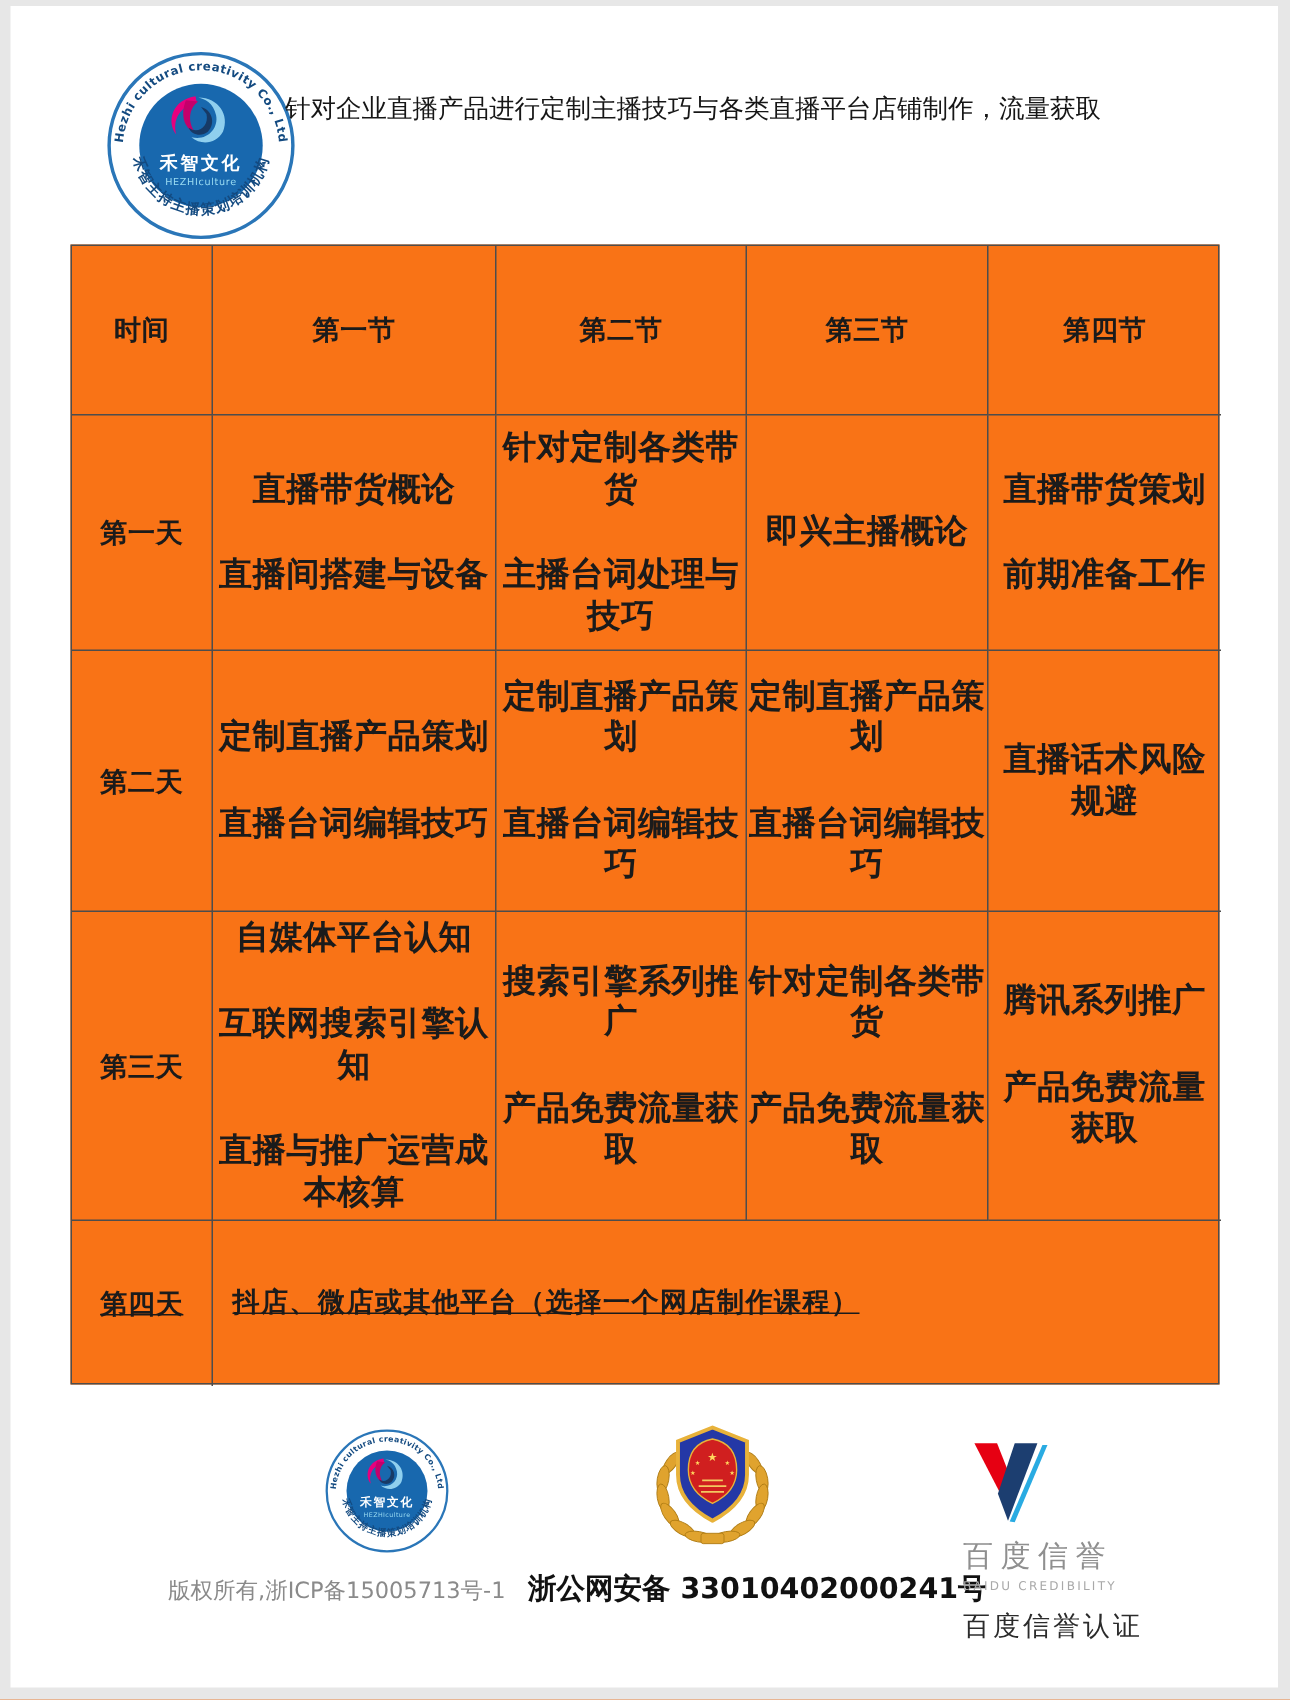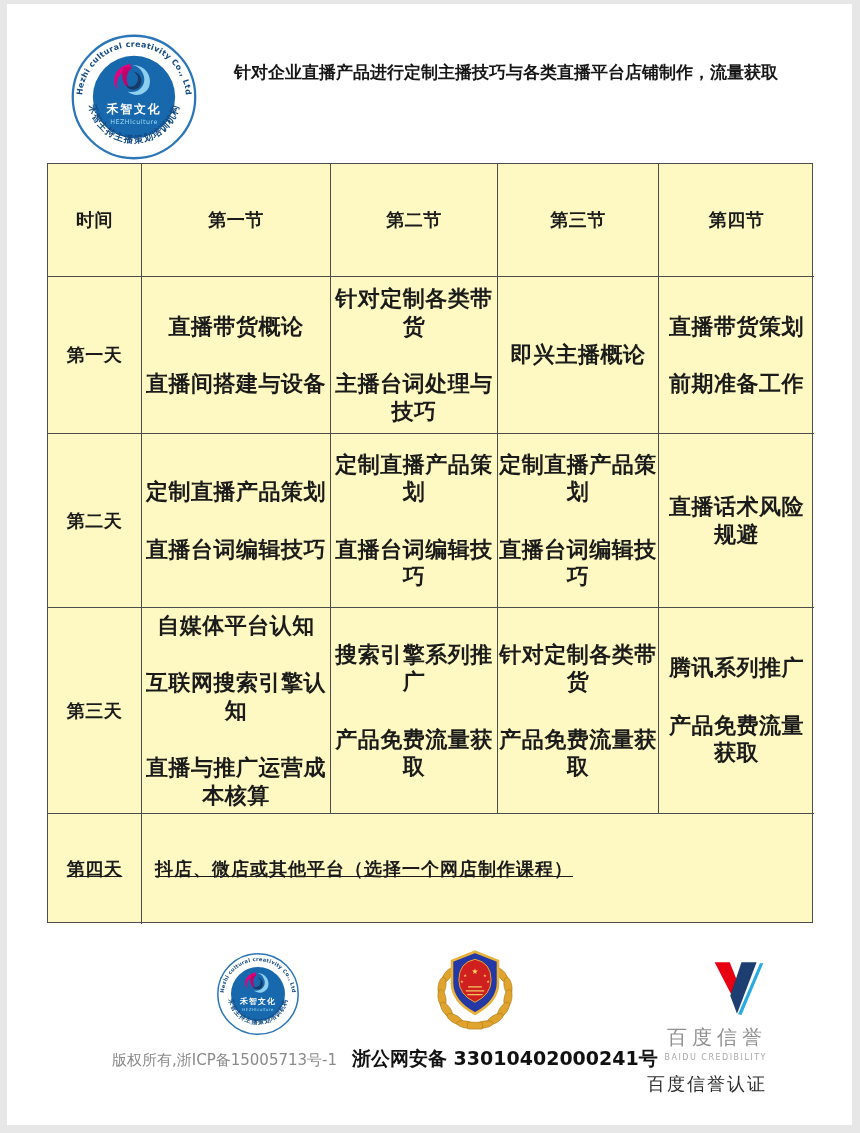--- a/index.html
+++ b/index.html
@@ -16,31 +16,31 @@
     position:absolute; left:7px; top:4px; right:8px; bottom:8px;
     background:#ffffff;
   }
   
   .logo-main { position:absolute; left:70px; top:33px; width:128px; height:128px; }
   .title-block { position:absolute; left:190px; top:52px; width:520px; text-align:center; }
   .title-block h1 {
     font-size:37px; font-weight:bold; color:#0c0c0c; letter-spacing:1px; white-space:nowrap;
   }
   .title-block .subtitle {
-    margin-top:9px; font-size:17px; font-weight:bold; color:#161616; white-space:nowrap;padding-left:44px;
+    margin-top:9px; font-size:17px; font-weight:normal; color:#161616; white-space:nowrap;
   }
   
   .course-table {
     position:absolute; left:47px; top:163px; width:766px; height:760px;
     display:grid;
     grid-template-columns:94px 189px 167px 161px 155px;
     grid-template-rows:113px 157px 174px 206px 110px;
     border:1px solid #4d4d4d;
     box-sizing:border-box;
-    background:#fef9c3;
+    background:#f97316;
   }
   .cell {
     box-sizing:border-box;
     border-right:1px solid #4d4d4d; border-bottom:1px solid #4d4d4d;
     display:flex; flex-direction:column; align-items:center; justify-content:center;
     gap:30px; text-align:center;
     font-weight:bold; font-size:22px; color:#1b1b1b; letter-spacing:0.5px;
   }
   .cell.lc { border-right:none; }
   .cell.lr { border-bottom:none;text-decoration:underline; }
@@ -51,21 +51,21 @@
     padding-left:13px; font-size:18px; letter-spacing:1px;
   }
   .cell .line { line-height:1.25; }
   
   .f-left  { position:absolute; left:112px;  top:952px; width:188px; text-align:right; }
   .f-left .logo-small { width:84px; height:84px; }
   .f-left .copyright { margin-top:11px; font-size:15px; color:#8a8a8a; white-space:nowrap; }
   .f-center { position:absolute; left:352px; top:946px; width:245px; text-align:center; }
   .f-center .police { width:92px; height:88px; }
   .f-center .record { margin-top:8px; font-size:19px; font-weight:bold; color:#111; white-space:nowrap; }
-  .f-right { position:absolute; left:642px; top:960px; width:125px; text-align:right; }
+  .f-right { position:absolute; left:642px; top:960px; width:125px; text-align:left; }
   .f-right .baidu { width:60px; height:56px; }
   .f-right .baidu-cn { margin-top:4px; font-size:20px; color:#8f8f8f; letter-spacing:5px; }
   .f-right .baidu-en { margin-top:2px; font-size:8px; color:#a9a9a9; letter-spacing:1.5px; }
   .f-right .baidu-cert { margin-top:10px; font-size:18px; color:#2b2b2b; letter-spacing:2px; white-space:nowrap; }
   .defs-hidden { position:absolute; width:0; height:0; overflow:hidden; }
 </style>
 </head>
 <body>
 
 <div class="canvas">

